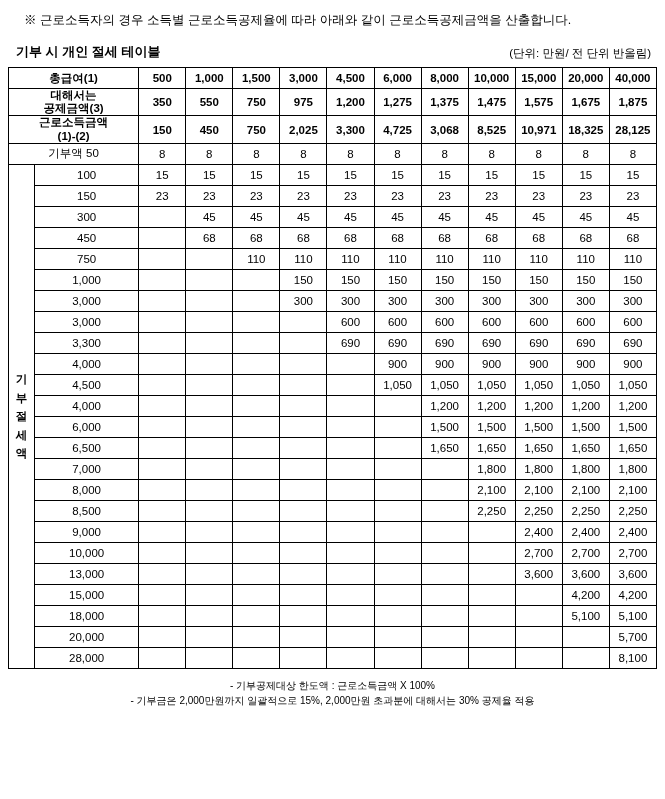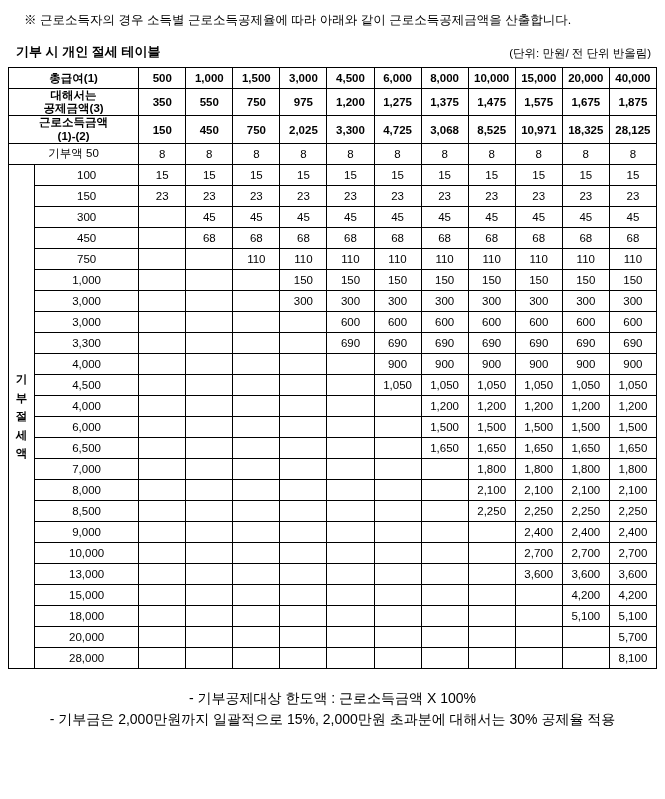--- a/index.html
+++ b/index.html
@@ -74,23 +74,23 @@
     width: 28px;
     letter-spacing: 0;
   }
   td.blank {
     background: #ffffff;
   }
   .two-line {
     line-height: 1.15;
   }
   .footnotes {
-    margin-top: 19px;
+    margin-top: 9px;
     text-align: center;
-    font-size: 14px;
+    font-size: 10px;
     line-height: 1.5;
   }
   .footnotes div {
     white-space: nowrap;
   }
   col.c-label { width: 104px; }
   col.c-side  { width: 26px; }
   col.c-data  { width: 47px; }
 </style>
 </head>

